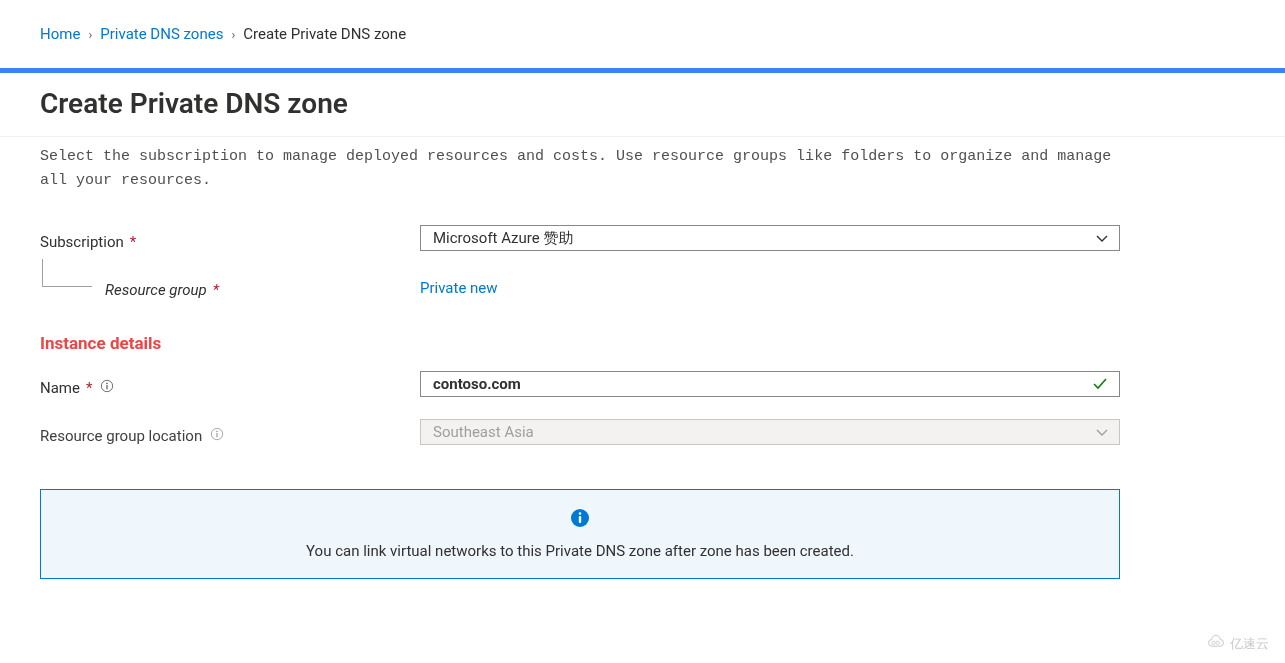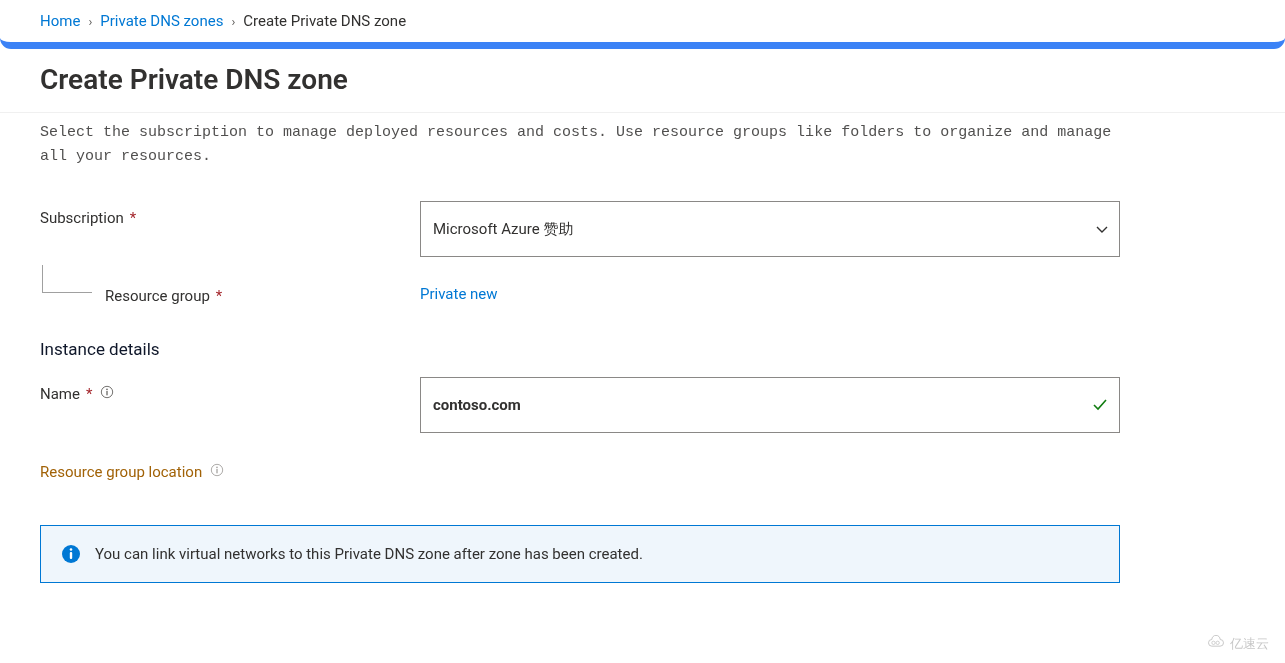--- a/index.html
+++ b/index.html
@@ -10,27 +10,26 @@
     body {
       font-family: "Segoe UI", -apple-system, BlinkMacSystemFont, Roboto, "Helvetica Neue", sans-serif;
       font-size: 14px;
       color: #323130;
       background: #ffffff;
       width: 1285px;
       height: 663px;
       position: relative;
     }
     .breadcrumb {
-      padding: 12px 40px;
-      border-bottom: 7px solid #3b82f6;
+      padding: 25px 40px;
+      border-bottom: 5px solid #3b82f6;
       font-size: 15px;
       display: flex;
       align-items: center;
       gap: 8px;
-      border-radius: 11px;
     }
     .breadcrumb a {
       color: #0078d4;
       text-decoration: none;
     }
     .breadcrumb-sep {
       color: #605e5c;
       font-size: 13px;
     }
     .breadcrumb-current {
@@ -67,49 +66,50 @@
       padding-top: 8px;
       font-size: 15px;
       color: #323130;
       display: flex;
       align-items: center;
       gap: 4px;
     }
     .form-label-col.indented {
       position: relative;
       padding-left: 65px;
+      font-style: italic;
     }
     .tree-connector {
       position: absolute;
       left: 2px;
       top: -14px;
       width: 50px;
       height: 28px;
       border-left: 1px solid #a0a0a0;
       border-bottom: 1px solid #a0a0a0;
     }
     .form-label-col.disabled {
-      color: #a16207;
+      color: #404040;
     }
     .required {
       color: #a4262c;
       margin-left: 2px;
     }
     .info-icon-svg {
       width: 14px;
       height: 14px;
       margin-left: 4px;
       flex-shrink: 0;
     }
     .form-field-col {
       flex: 1;
     }
     .select-box, .input-box {
       width: 100%;
-      height: 56px;
+      height: 26px;
       border: 1px solid #8a8886;
       background: #ffffff;
       padding: 0 36px 0 12px;
       font-size: 15px;
       color: #323130;
       position: relative;
       display: flex;
       align-items: center;
       cursor: pointer;
     }
@@ -143,33 +143,34 @@
     .create-new-link {
       display: inline-block;
       color: #0078d4;
       font-size: 15px;
       margin-top: 6px;
       text-decoration: none;
       cursor: pointer;
     }
     .section-heading {
       font-size: 17px;
-      font-weight: 400;
+      font-weight: 700;
       margin-top: 34px;
       margin-bottom: 18px;
-      color: #0f172a;
+      color: #ef4444;
     }
     .info-banner {
       margin-top: 44px;
       border: 1px solid #0078d4;
       background: #eff6fc;
       padding: 18px 20px;
       display: flex;
       align-items: center;
       gap: 14px;
+      flex-direction: column;
     }
     .info-banner-icon {
       width: 20px;
       height: 20px;
       flex-shrink: 0;
     }
     .info-banner-text {
       font-size: 15px;
       color: #323130;
     }
@@ -272,20 +273,30 @@
     <div class="form-label-col disabled">
       <span>Resource group location</span>
       <span>
         <svg class="info-icon-svg" viewBox="0 0 16 16" fill="none">
             <circle cx="8" cy="8" r="6.5" stroke="#a19f9d" stroke-width="1"></circle>
             <circle cx="8" cy="5" r="0.9" fill="#a19f9d"></circle>
             <rect x="7.3" y="6.8" width="1.4" height="5" fill="#a19f9d"></rect>
           </svg>
       </span>
     </div>
+    <div class="form-field-col">
+      <div class="select-box disabled">
+        <span>Southeast Asia</span>
+        <span class="chevron-down chevron-down-disabled">
+          <svg viewBox="0 0 14 14" fill="none">
+              <path d="M2 5l5 5 5-5" stroke="#a19f9d" stroke-width="1.4"></path>
+            </svg>
+        </span>
+      </div>
+    </div>
   </div>
 
   <div class="info-banner">
     <span class="info-banner-icon">
       <svg viewBox="0 0 20 20">
           <circle cx="10" cy="10" r="9" fill="#0078d4"></circle>
           <circle cx="10" cy="5.5" r="1.3" fill="#ffffff"></circle>
           <rect x="8.8" y="8" width="2.4" height="7" rx="1" fill="#ffffff"></rect>
         </svg>
     </span>

